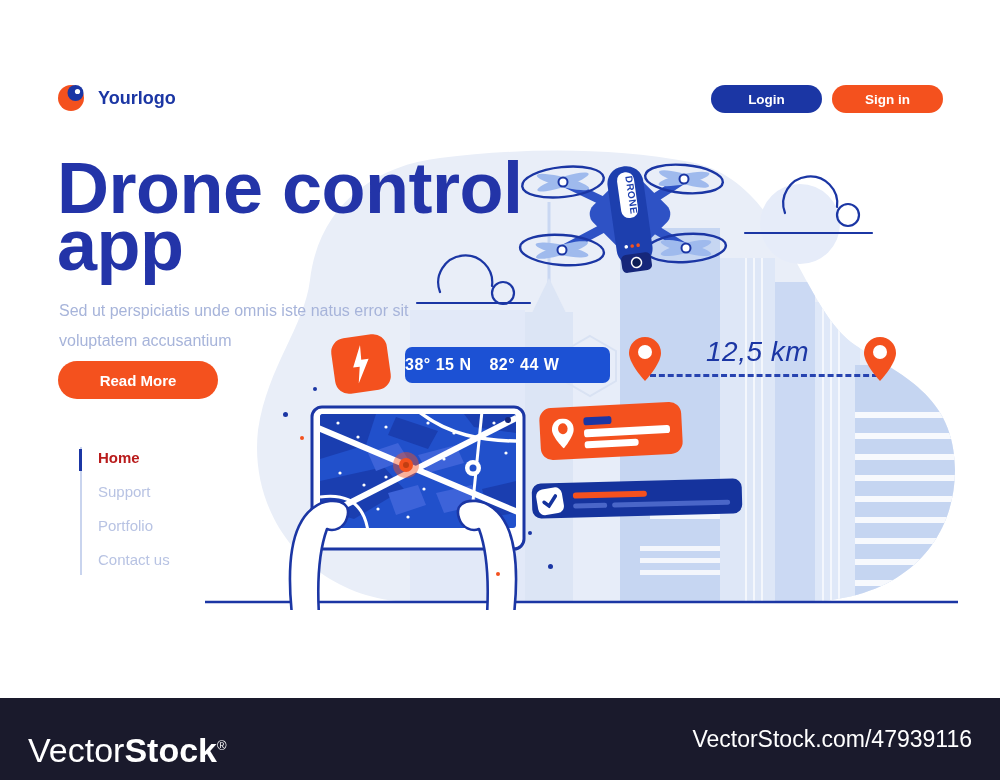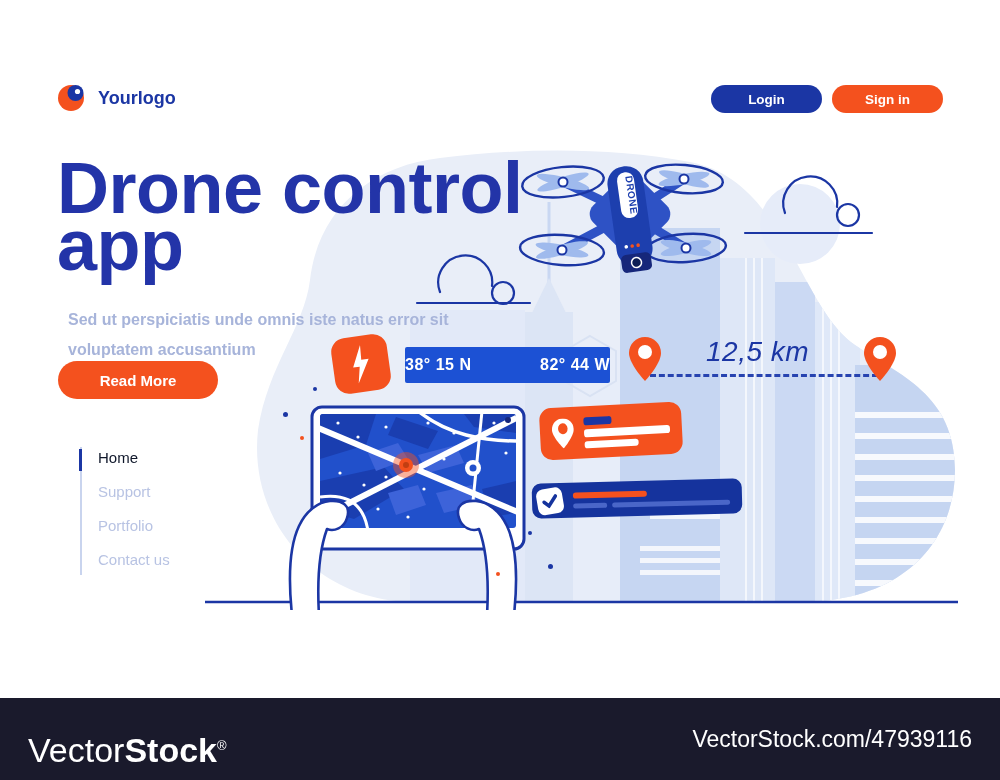--- a/index.html
+++ b/index.html
@@ -8,34 +8,34 @@
   
   .logo{position:absolute;left:58px;top:85px;display:flex;align-items:center;gap:14px;cursor:pointer;}
   .logo-text{font-size:18px;font-weight:700;color:#1B36A4;}
   .btn{position:absolute;top:85px;height:28px;border:none;border-radius:14px;color:#fff;
        font-size:13.5px;font-weight:700;font-family:"Liberation Sans",sans-serif;cursor:pointer;width:111px;}
   .btn.login{left:711px;background:#1B36A4;}
   .btn.signin{left:832px;background:#F4511E;}
   
   .hero-title{position:absolute;left:57px;top:160px;font-size:72px;line-height:57px;font-weight:800;
               color:#2334A8;letter-spacing:-0.5px;margin:0;}
-  .hero-sub{position:absolute;left:59px;top:296px;font-size:16px;line-height:30px;color:#A7B4DA;margin:9px;font-weight:bold;}
+  .hero-sub{position:absolute;left:59px;top:296px;font-size:16px;line-height:30px;color:#A7B4DA;margin:0;}
   .cta{position:absolute;left:58px;top:361px;width:160px;height:38px;background:#F4511E;border:none;
        border-radius:19px;color:#fff;font-size:15px;font-weight:700;font-family:"Liberation Sans",sans-serif;cursor:pointer;}
   
   .nav-line{position:absolute;left:80px;top:447px;width:2px;height:128px;background:#C9D4EE;}
   .nav-tick{position:absolute;left:79px;top:449px;width:3px;height:22px;background:#1B36A4;}
   .nav-item{position:absolute;left:98px;font-size:15px;color:#B8C3E3;cursor:pointer;}
-  .nav-item.active{color:#0f172a;font-weight:400;}
+  .nav-item.active{color:#b91c1c;font-weight:700;}
   
   .scene{position:absolute;left:200px;top:140px;}
   .bolt-badge{position:absolute;left:333px;top:336px;width:56px;height:56px;background:#F4511E;
               border-radius:14px;transform:rotate(-8deg);display:flex;align-items:center;justify-content:center;}
   .coord-bar{position:absolute;left:405px;top:347px;width:205px;height:36px;background:#1C51D4;
-             border-radius:2px;display:flex;align-items:center;justify-content:space-between;gap:18px;
+             border-radius:7px;display:flex;align-items:center;justify-content:flex-start;gap:18px;
              color:#fff;font-size:16px;font-weight:700;letter-spacing:0.5px;}
   .distance{position:absolute;left:706px;top:336px;font-size:28px;font-weight:400;font-style:italic;
             color:#1B36A4;letter-spacing:0.5px;}
   .pin{position:absolute;width:32px;height:44px;}
   .pin.a{left:629px;top:337px;} .pin.b{left:864px;top:337px;}
   .route{position:absolute;left:650px;top:374px;width:228px;border-top:3px dashed #2743B0;}
   .drone{position:absolute;left:500px;top:150px;}
   .tablet{position:absolute;left:268px;top:393px;}
   .card-orange{position:absolute;left:540px;top:405px;width:142px;height:52px;background:#F4511E;
                border-radius:12px;transform:rotate(-3deg);display:flex;align-items:center;padding-left:12px;gap:10px;box-sizing:border-box;}

